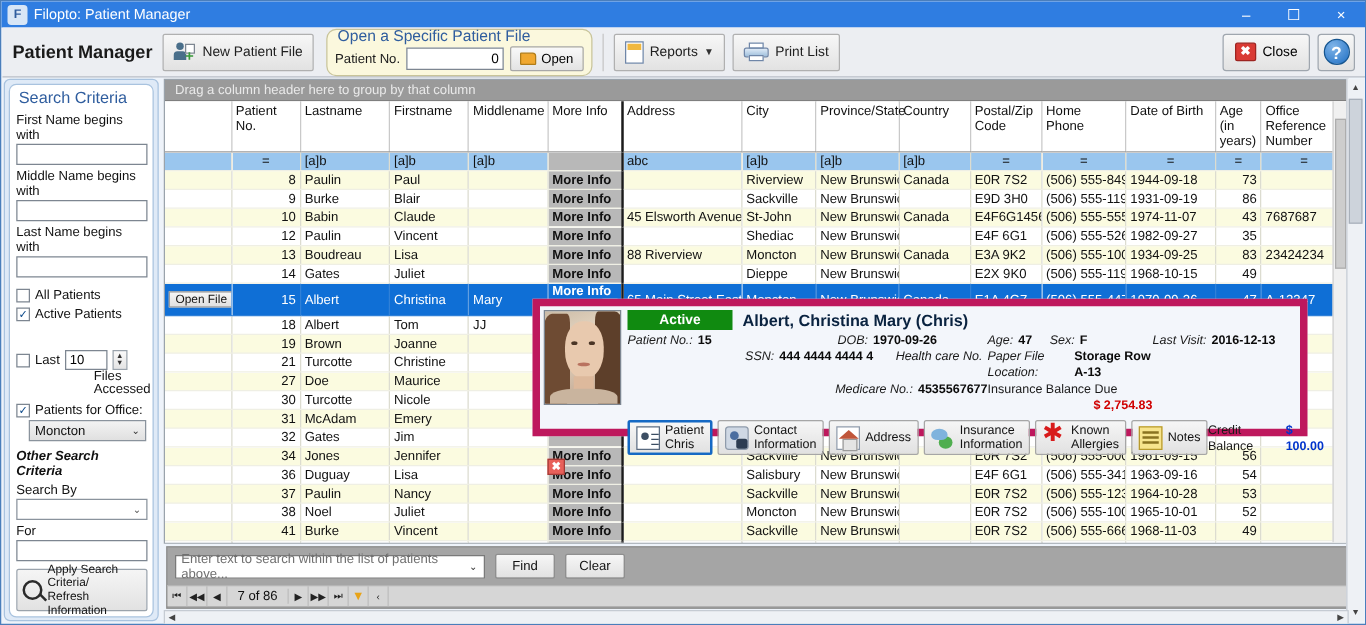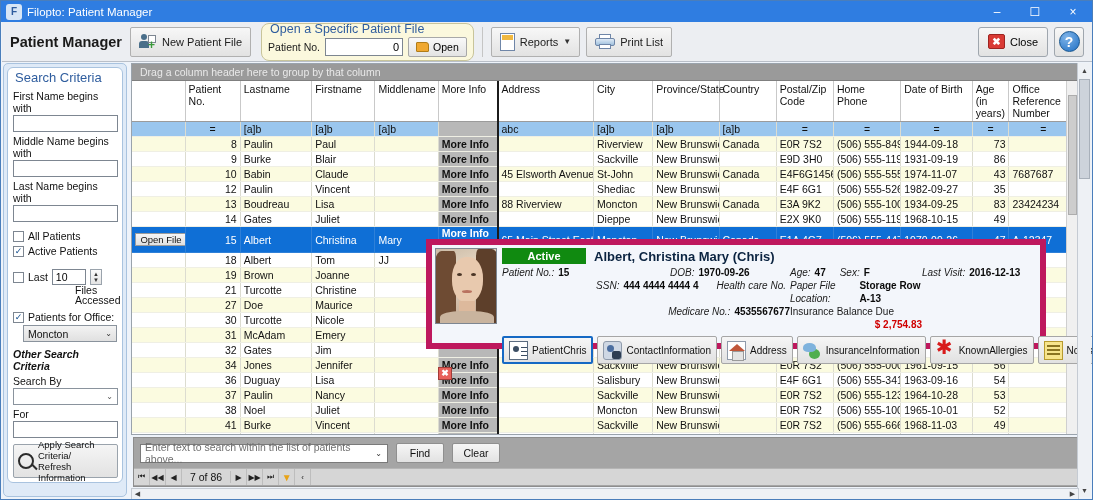--- a/index.html
+++ b/index.html
@@ -343,21 +343,21 @@
   .bal-amt.blue { color: #0033cc; }
   .pp-btns { display:flex; gap: 4px; margin-top: 5px; }
   .pp-btn {
     height: 28px; padding: 0 5px;
     background: linear-gradient(#f6f6f6,#e1e1e1);
     border: 1px solid #a6a6a6; border-radius: 2px;
     display:flex; align-items:center; gap: 4px;
     font-size: 10px; color:#111; line-height: 11px;
   }
   .pp-btn.active-btn { border: 2px solid #1569c4; }
-  .pp-btn .lbl2 { display:flex; flex-direction:row; }
+  .pp-btn .lbl2 { display:flex; flex-direction:column; }
   .ic { width: 19px; height: 19px; flex: none; position: relative; }
   .ic-pf { background: #ffffff; border:1px solid #5a6b80; }
   .ic-pf::after{content:'';position:absolute;left:3px;top:4px;width:6px;height:6px;border-radius:50%;background:#3c4e63;}
   .ic-pf::before{content:'';position:absolute;left:11px;top:5px;width:6px;height:1.5px;background:#3c4e63;box-shadow:0 4px 0 #3c4e63,0 8px 0 #3c4e63;}
   .ic-ci { background: #cfd8e4; border-radius:3px; border:1px solid #8f9bab; }
   .ic-ci::after{content:'';position:absolute;left:3px;top:3px;width:7px;height:7px;border-radius:50%;background:#4b6ea0;}
   .ic-ci::before{content:'';position:absolute;left:8px;top:9px;width:9px;height:8px;border-radius:2px;background:#2d3d52;}
   .ic-ad { background: #ffffff; border:1px solid #8f9bab; }
   .ic-ad::after{content:'';position:absolute;left:1px;top:2px;width:0;height:0;border-left:8px solid transparent;border-right:8px solid transparent;border-bottom:7px solid #c0563a;}
   .ic-ad::before{content:'';position:absolute;left:4px;top:9px;width:10px;height:8px;background:#e4e4e4;border:1px solid #9a9a9a;}
@@ -509,21 +509,21 @@
 
       <div class="chk-row">
         <span class="chk"></span>
         <span class="chk-lbl">All Patients</span>
       </div>
       <div class="chk-row">
         <span class="chk">✓</span>
         <span class="chk-lbl">Active Patients</span>
       </div>
 
-      <div class="chk-row" style="margin-top:12px;">
+      <div class="chk-row" style="margin-top:23px;">
         <span class="chk"></span>
         <span class="chk-lbl">Last</span>
         <span class="spin-box">10</span>
         <span class="spin-arrows">▲<br>▼</span>
       </div>
       <div class="chk-lbl" style="margin-left:62px;line-height:10px;">Files Accessed</div>
 
       <div class="chk-row" style="margin-top:6px;">
         <span class="chk">✓</span>
         <span class="chk-lbl">Patients for Office:</span>

